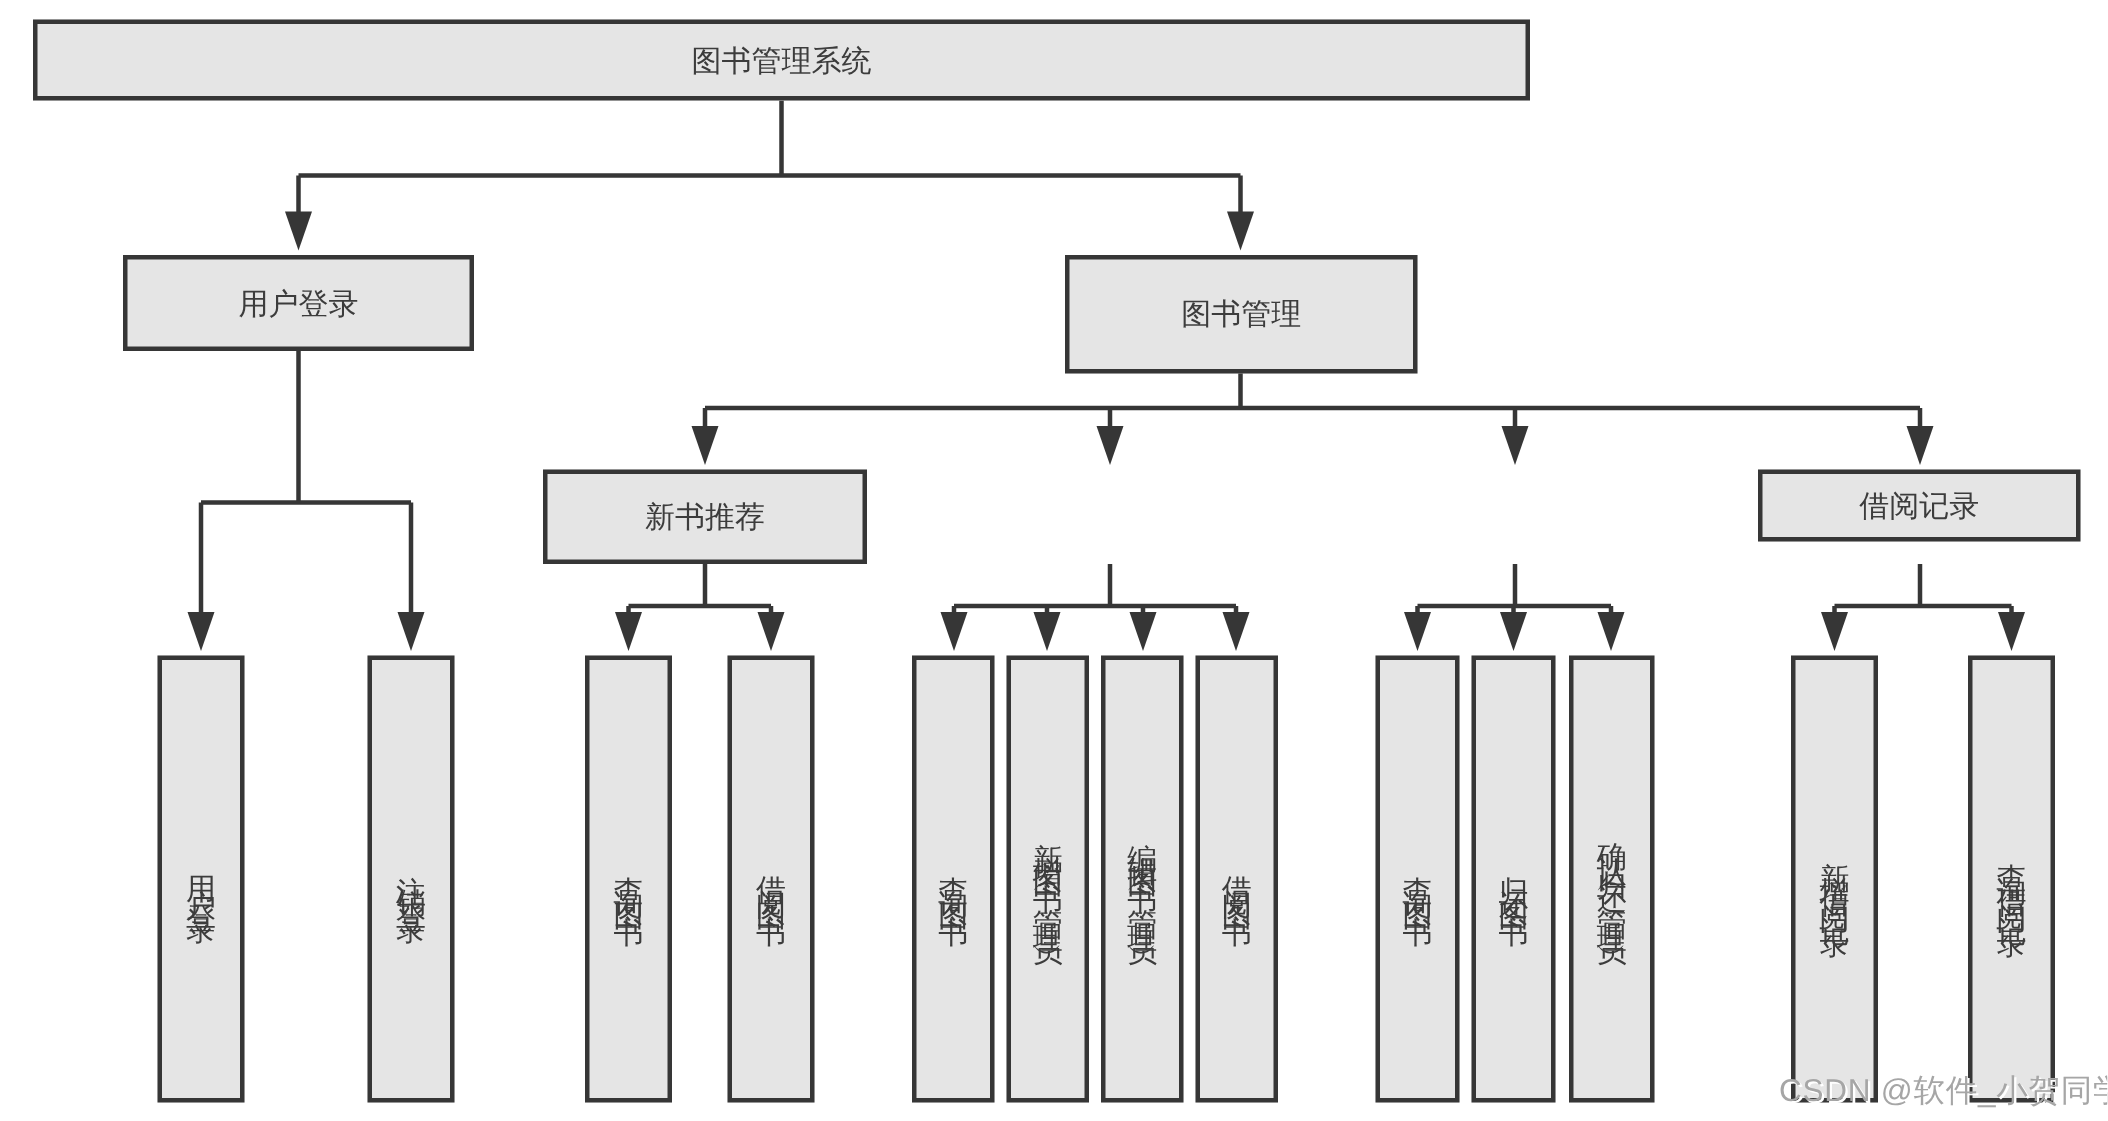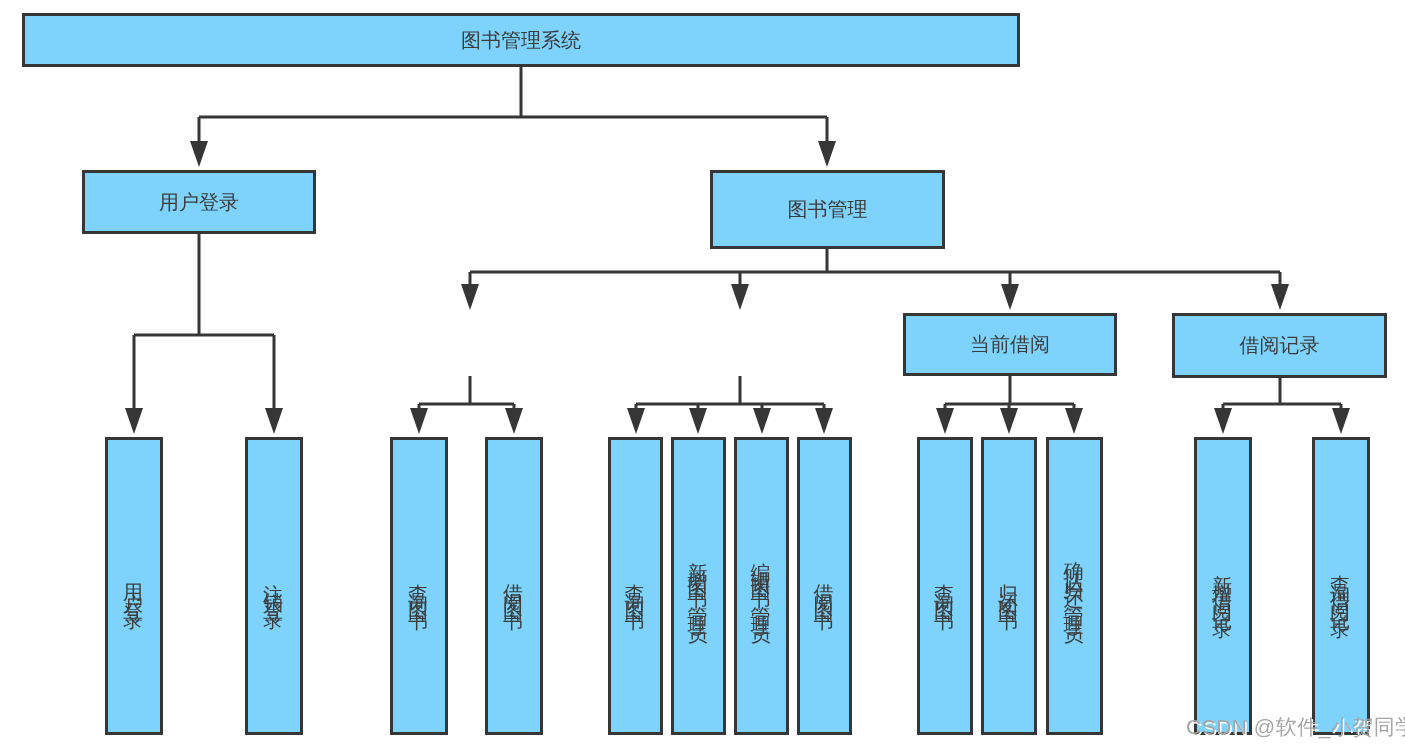--- a/index.html
+++ b/index.html
@@ -8,21 +8,21 @@
     width:1405px; height:747px;
     background:#ffffff;
     font-family:"Liberation Sans","DejaVu Sans",sans-serif;
     overflow:hidden;
   }
   .connectors { position:absolute; left:0; top:0; width:1405px; height:747px; }
   .node {
     position:absolute;
     box-sizing:border-box;
     border:3px solid #363636;
-    background:#7dd3fc;
+    background:#e5e5e5;
     color:#3c3c3c;
     display:flex;
     align-items:center;
     justify-content:center;
     font-size:20px;
     font-weight:500;
     white-space:nowrap;
   }
   .leaf {
     writing-mode:vertical-rl;
@@ -78,22 +78,22 @@
       <polygon points="1223,434 1214,408 1232,408"></polygon>
       <polygon points="1341,434 1332,408 1350,408"></polygon>
     </g>
   </svg>
 
   <div class="node" style="left:22px;top:13px;width:998px;height:54px">图书管理系统</div>
 
   <div class="node" style="left:82px;top:170px;width:234px;height:64px">用户登录</div>
   <div class="node" style="left:710px;top:170px;width:235px;height:79px">图书管理</div>
 
-  <div class="node" style="left:903px;top:313px;width:214px;height:63px">当前借阅</div>
-  <div class="node" style="left:1172px;top:313px;width:215px;height:65px">借阅记录</div>
+  <div class="node" style="left:362px;top:313px;width:216px;height:63px">新书推荐</div>
+  <div class="node" style="left:1172px;top:313px;width:215px;height:48px">借阅记录</div>
 
   <div class="node leaf" style="left:105px;top:437px;width:58px;height:298px">用户登录</div>
   <div class="node leaf" style="left:245px;top:437px;width:58px;height:298px">注销登录</div>
 
   <div class="node leaf" style="left:390px;top:437px;width:58px;height:298px">查询图书</div>
   <div class="node leaf" style="left:485px;top:437px;width:58px;height:298px">借阅图书</div>
 
   <div class="node leaf" style="left:608px;top:437px;width:55px;height:298px">查询图书</div>
   <div class="node leaf" style="left:671px;top:437px;width:55px;height:298px">新增图书（管理员）</div>
   <div class="node leaf" style="left:734px;top:437px;width:55px;height:298px">编辑图书（管理员）</div>

